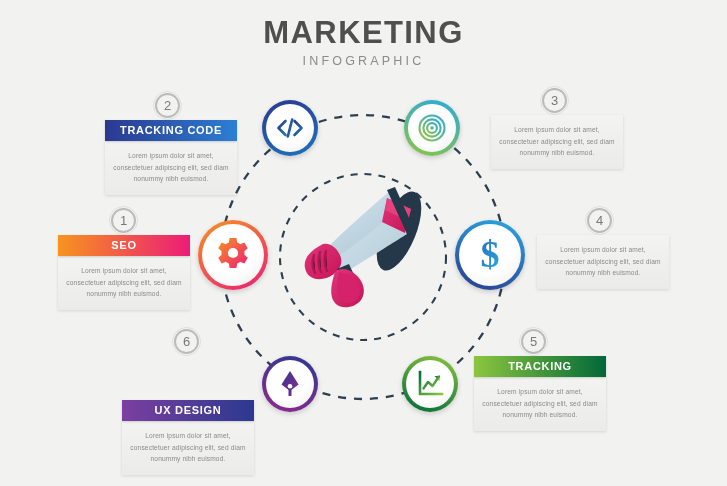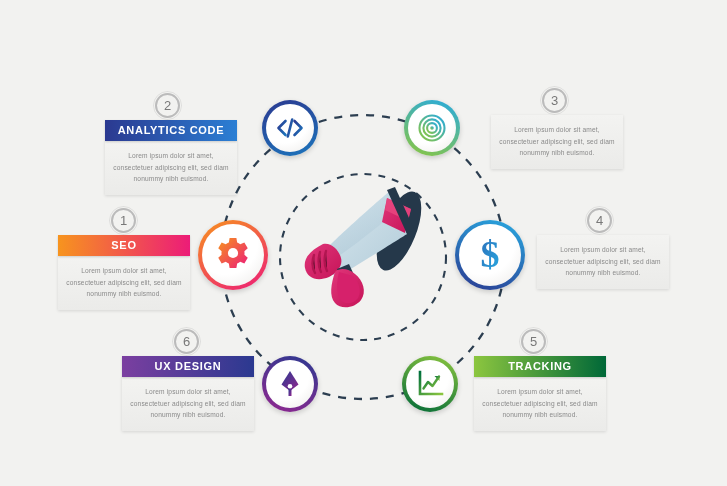--- a/index.html
+++ b/index.html
@@ -78,20 +78,22 @@
 
   
   #center-art { position:absolute; left:283px; top:176px; z-index:3; }
 
   #dashed-rings { position:absolute; left:0; top:0; z-index:1; }
 </style>
 </head>
 <body>
 
 <div id="title-block">
+  <span id="title-line2">MARKETING</span>
+  <span id="title-line3">INFOGRAPHIC</span>
 </div>
 
 <svg id="dashed-rings" width="727" height="486">
   <circle cx="363" cy="257" r="83" fill="none" stroke="#2c3e50" stroke-width="2.1" stroke-dasharray="7 7" stroke-linecap="butt"></circle>
   <circle cx="363" cy="257" r="142" fill="none" stroke="#2c3e50" stroke-width="2.3" stroke-dasharray="8 8" stroke-linecap="butt"></circle>
 </svg>
 
 <svg width="0" height="0" style="position:absolute" aria-hidden="true">
   <defs>
     <linearGradient id="g-seo" x1="0" y1="0" x2="1" y2="1">
@@ -116,21 +118,21 @@
     </linearGradient>
     <linearGradient id="g-pen" x1="0" y1="0" x2="1" y2="1">
       <stop offset="0%" stop-color="#2b3990"></stop>
         <stop offset="100%" stop-color="#92278f"></stop>
     </linearGradient>
   </defs>
 </svg>
 
 <div class="badge" style="left:155px; top:93px;">2</div>
 <div class="panel" id="panel-2" style="left:105px; top:120px;">
-  <div class="panel-header" style="background:linear-gradient(90deg,#2b3990 0%,#2b7fd4 100%);">ANALYTICS CODE</div>
+  <div class="panel-header" style="background:linear-gradient(90deg,#2b3990 0%,#2b7fd4 100%);">TRACKING CODE</div>
   <div class="panel-body">Lorem ipsum dolor sit amet, consectetuer adipiscing elit, sed diam nonummy nibh euismod.</div>
 </div>
 
 <div class="badge" style="left:542px; top:88px;">3</div>
 <div class="panel" id="panel-3" style="left:491px; top:115px;">
   <div class="panel-body">Lorem ipsum dolor sit amet, consectetuer adipiscing elit, sed diam nonummy nibh euismod.</div>
 </div>
 
 <div class="badge" style="left:111px; top:208px;">1</div>
 <div class="panel" id="panel-1" style="left:58px; top:235px;">
@@ -138,21 +140,21 @@
   <div class="panel-body">Lorem ipsum dolor sit amet, consectetuer adipiscing elit, sed diam nonummy nibh euismod.</div>
 </div>
 
 <div class="badge" style="left:587px; top:208px;">4</div>
 <div class="panel" id="panel-4" style="left:537px; top:235px;">
   <div class="panel-body">Lorem ipsum dolor sit amet, consectetuer adipiscing elit, sed diam nonummy nibh euismod.</div>
 </div>
 
 <div class="badge" style="left:174px; top:329px;">6</div>
 <div class="panel" id="panel-6" style="left:122px; top:356px;">
-  <div class="panel-header" style="background:linear-gradient(90deg,#7b3fa0 0%,#2b3990 100%);">UX DESIGN</div>
+  <div class="panel-header" style="background:linear-gradient(90deg,#7b3fa0 0%,#2b3990 100%);margin-top:44px;">UX DESIGN</div>
   <div class="panel-body">Lorem ipsum dolor sit amet, consectetuer adipiscing elit, sed diam nonummy nibh euismod.</div>
 </div>
 
 <div class="badge" style="left:521px; top:329px;">5</div>
 <div class="panel" id="panel-5" style="left:474px; top:356px;">
   <div class="panel-header" style="background:linear-gradient(90deg,#8cc63f 0%,#006838 100%);">TRACKING</div>
   <div class="panel-body">Lorem ipsum dolor sit amet, consectetuer adipiscing elit, sed diam nonummy nibh euismod.</div>
 </div>
 
 <div class="icon-circle" style="left:262px; top:100px; background:linear-gradient(160deg,#2b3990 0%,#1c75bc 100%);">

